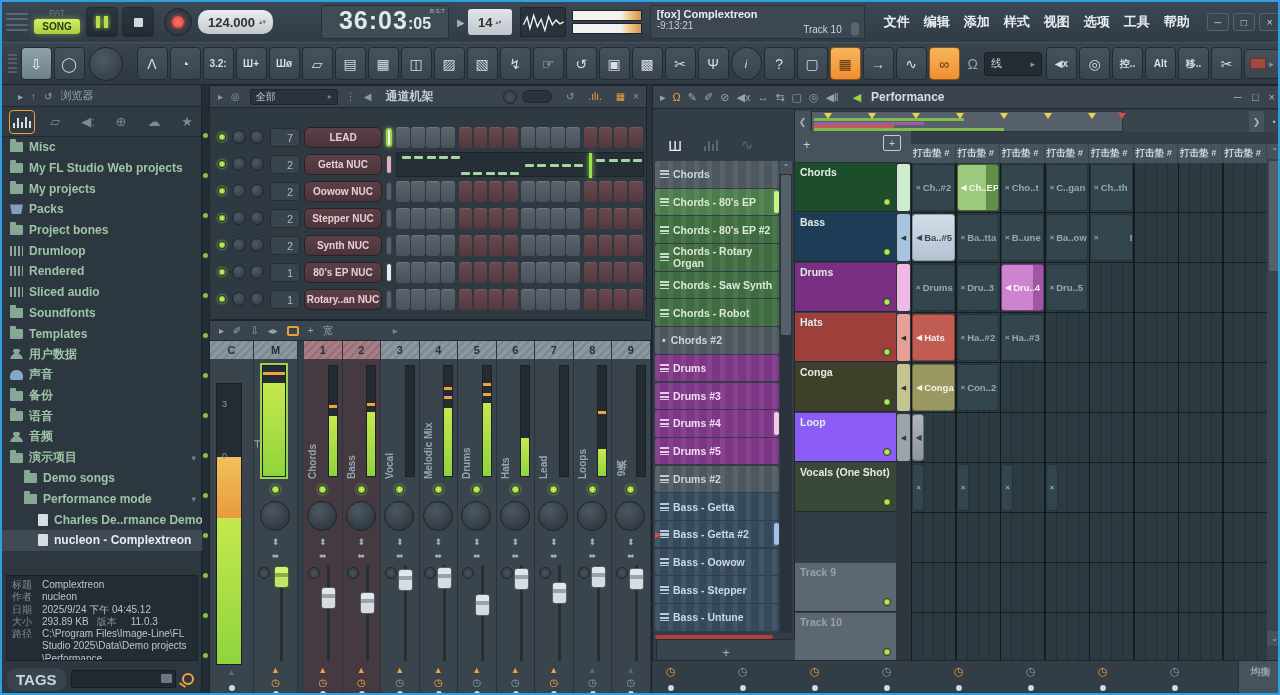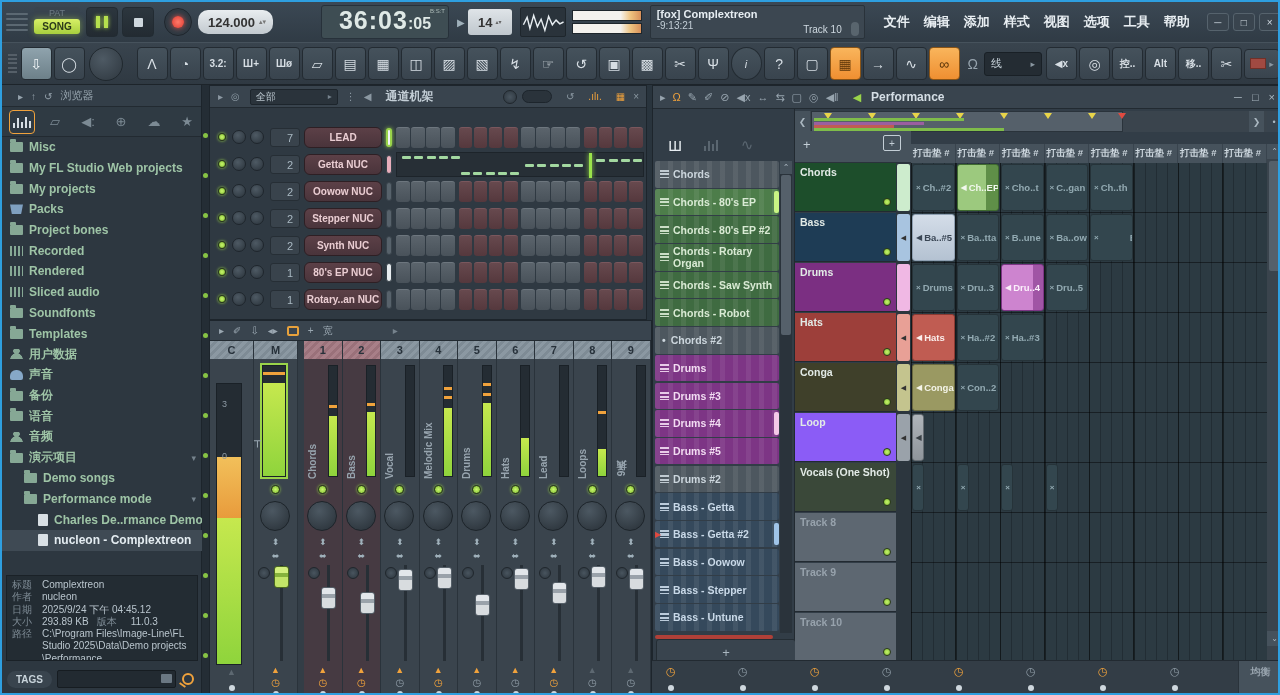--- a/index.html
+++ b/index.html
@@ -100,21 +100,21 @@
                radial-gradient(circle at 50% 105%,#86a895 6px,transparent 6.5px); }
   .bico.cloud { background:#86a8c8; border-radius:6px 6px 2px 2px; }
   .bico.file { background:#d8dfe4; width:10px; height:12px; border-radius:1px; }
   .bmeta { position:absolute; left:4px; top:490px; width:192px; height:86px; background:#232c33; border:1px solid #1a2127;
            padding:3px 5px; font-size:10px; line-height:12.3px; overflow:hidden; }
   .mline { display:flex; }
   .mk { color:#7e8b95; width:30px; flex:none; }
   .mk.k2 { width:34px; margin-left:8px; }
   .mv { color:#b9c5cd; word-break:break-all; }
   .btags { position:absolute; left:0; top:580px; width:200px; height:28px; display:flex; align-items:center; }
-  .tagsbtn { background:#39444e; color:#c9d4db; font-size:10px; font-weight:bold; border-radius:9px; padding:3px 9px; margin:0 5px; }
+  .tagsbtn { background:#39444e; color:#c9d4db; font-size:15px; font-weight:bold; border-radius:9px; padding:3px 9px; margin:0 5px; }
   .taginput { flex:1; height:18px; background:#222a31; border:1px solid #161c21; border-radius:2px; position:relative; }
   .tagfolder { position:absolute; right:3px; top:3px; width:11px; height:9px; background:#6b7883; border-radius:1px; }
   .maglass { width:12px; height:12px; border:2px solid #f0a23c; border-radius:50%; margin:0 8px 0 6px; position:relative; }
   .maglass::after { content:""; position:absolute; left:-5px; top:9px; width:7px; height:2px; background:#f0a23c; transform:rotate(35deg); }
 
   
   .ldots { position:absolute; left:200px; top:83px; width:7px; height:612px; background:#242d35; }
 
   
   .rack { position:absolute; left:207px; top:83px; width:438px; height:235px; background:#2f3942; border:1px solid #1d252c; }
@@ -433,21 +433,21 @@
         <div class="bitem" style="padding-left: 8px;">
           <div class="bico box"></div>
           <div class="lbl">Packs</div>
         </div>
         <div class="bitem" style="padding-left: 8px;">
           <div class="bico folder"></div>
           <div class="lbl">Project bones</div>
         </div>
         <div class="bitem" style="padding-left: 8px;">
           <div class="bico wave"></div>
-          <div class="lbl">Recorded</div>
+          <div class="lbl">Drumloop</div>
         </div>
         <div class="bitem" style="padding-left: 8px;">
           <div class="bico wave"></div>
           <div class="lbl">Rendered</div>
         </div>
         <div class="bitem" style="padding-left: 8px;">
           <div class="bico wave"></div>
           <div class="lbl">Sliced audio</div>
         </div>
         <div class="bitem" style="padding-left: 8px;">
@@ -1172,24 +1172,20 @@
           <div class="tled"></div>
         </div>
         <div class="thead" style="top: 250px; background: #8b5cf6;">
           <div class="tname">Loop</div>
           <div class="tled"></div>
         </div>
         <div class="thead" style="top: 300px; background: rgb(58, 72, 57);">
           <div class="tname">Vocals (One Shot)</div>
           <div class="tled"></div>
         </div>
-        <div class="thead dim" style="top: 350px; background: rgb(93, 103, 113);">
-          <div class="tname">Track 8</div>
-          <div class="tled"></div>
-        </div>
         <div class="thead dim" style="top: 400px; background: rgb(93, 103, 113);">
           <div class="tname">Track 9</div>
           <div class="tled"></div>
         </div>
         <div class="thead dim" style="top: 450px; background: rgb(93, 103, 113);">
           <div class="tname">Track 10</div>
           <div class="tled"></div>
         </div>
       </div>
     <div class="livecol" id="livecol">

